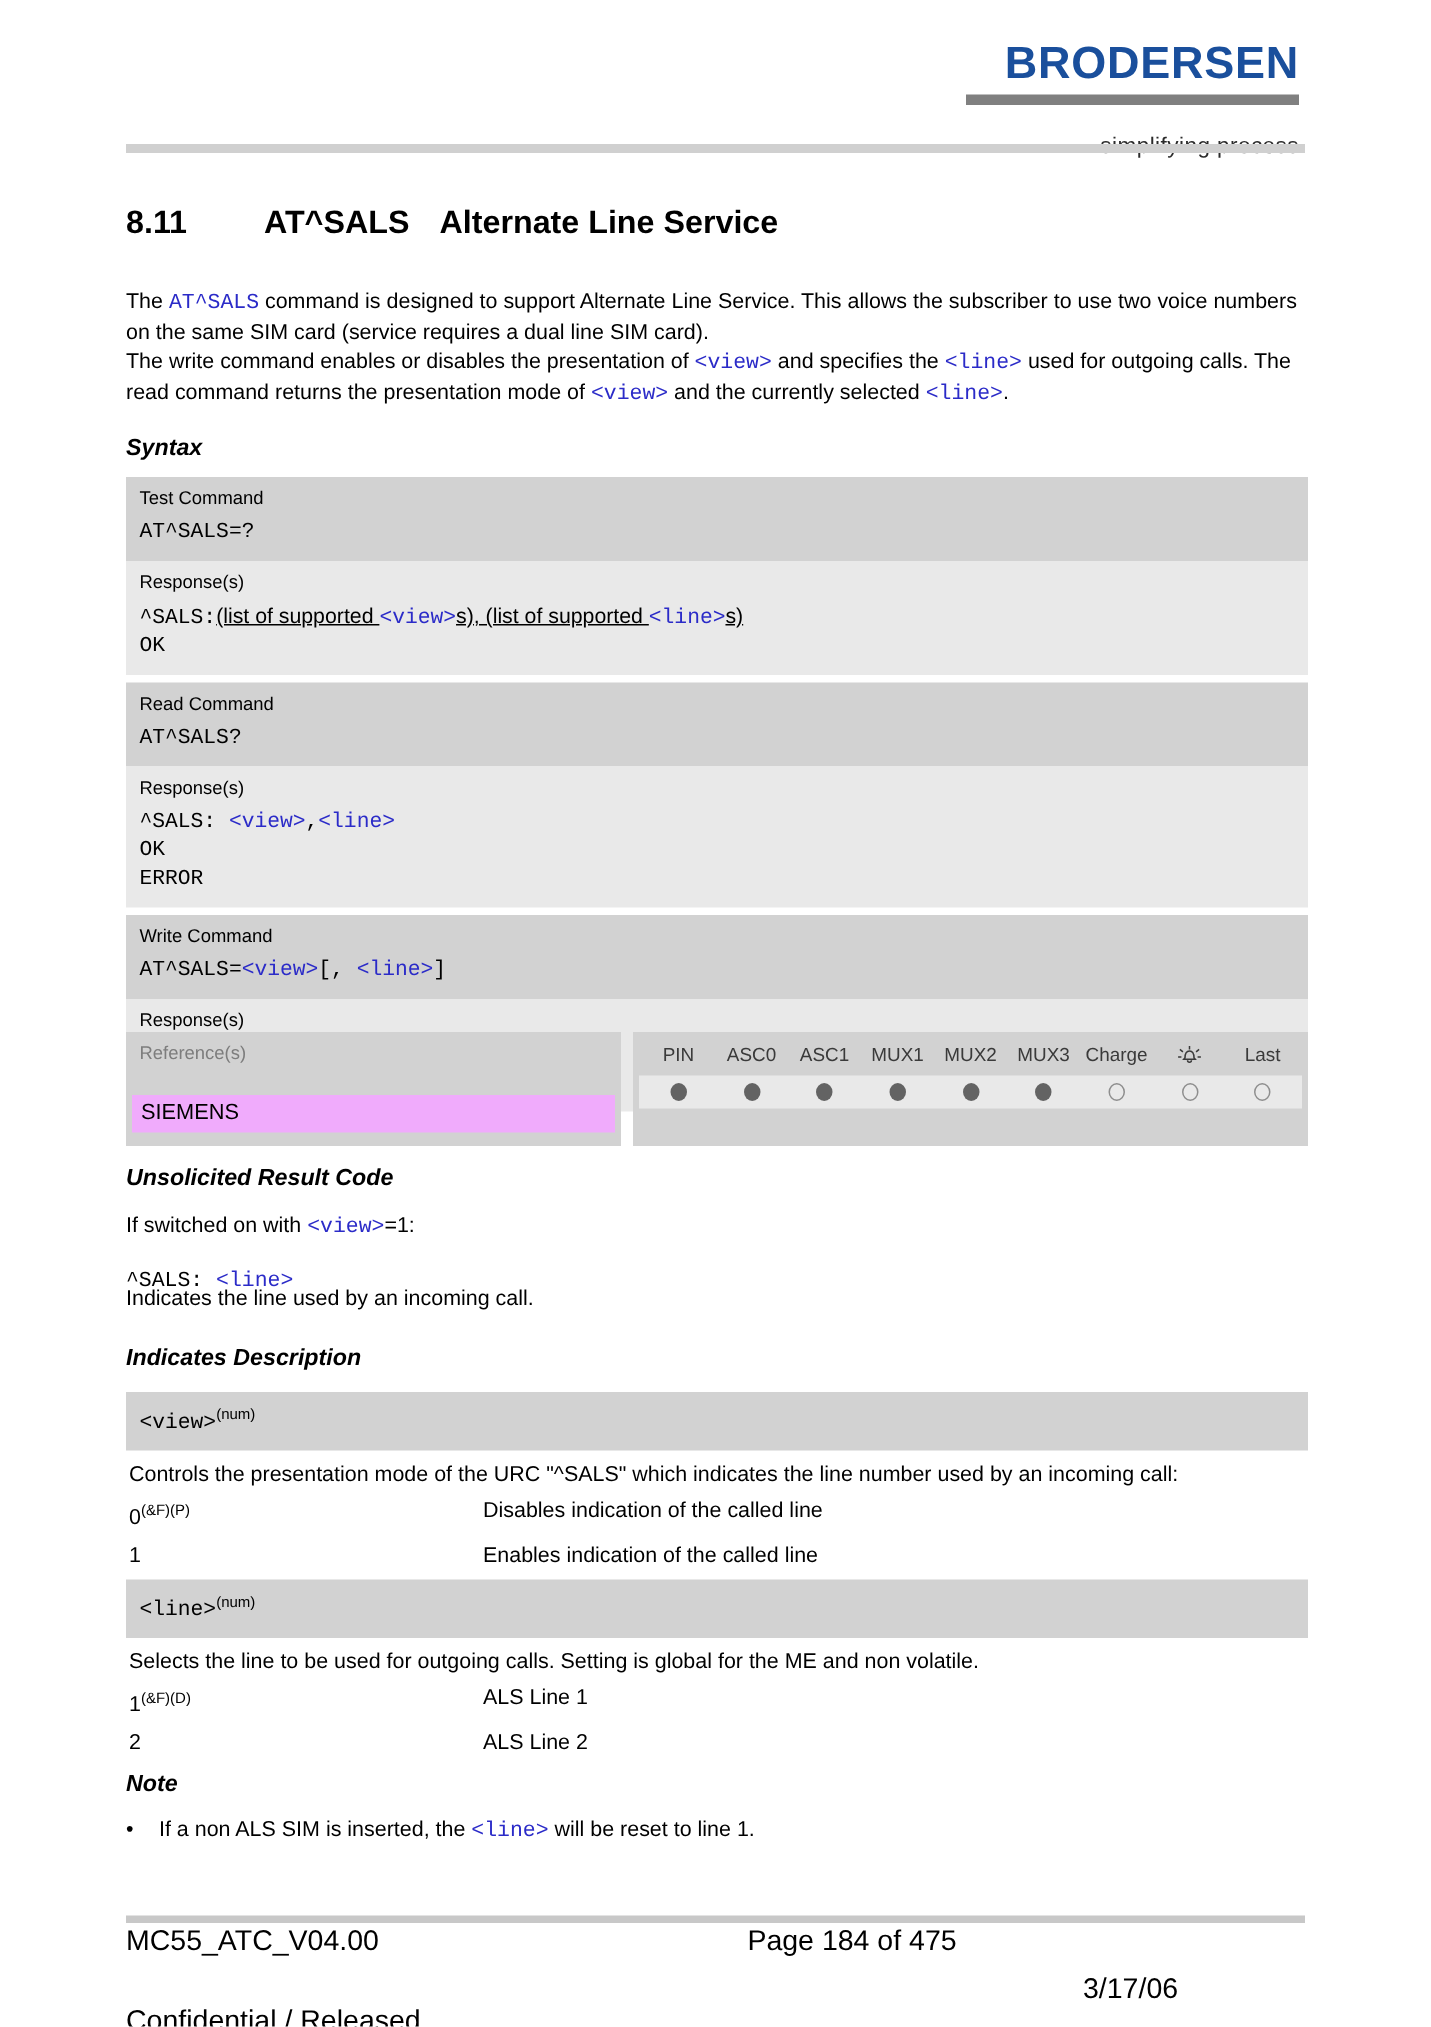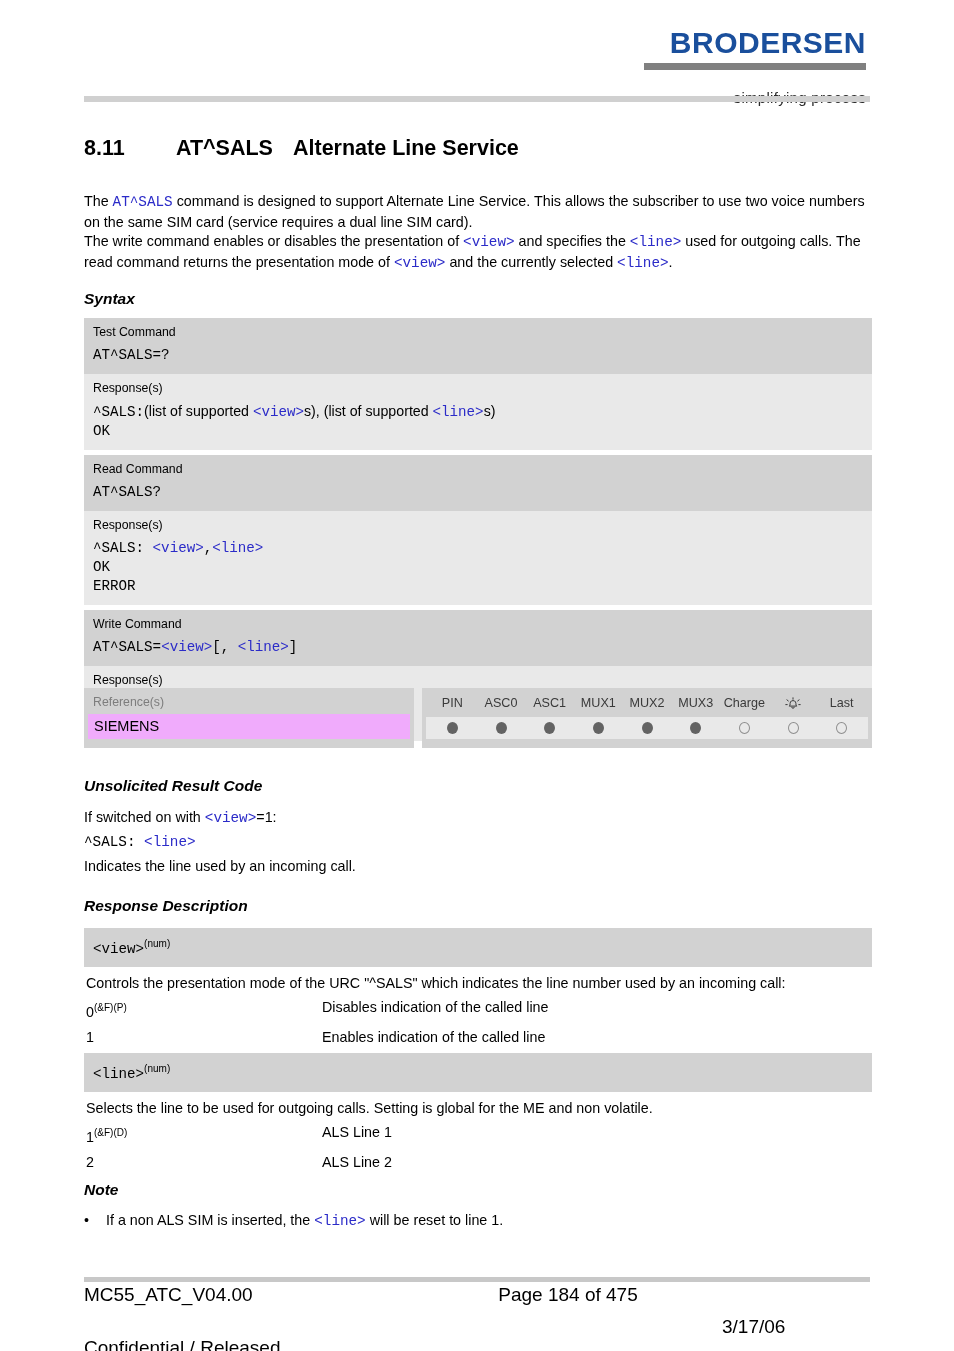--- a/index.html
+++ b/index.html
@@ -89,20 +89,21 @@
     width: 790px;
     font-size: 14.3px;
     line-height: 19.5px;
     color: #000;
   }
   .intro p { margin: 0; }
 
   code, .mono {
     font-family: "Liberation Mono", monospace;
     font-size: 13.6px;
+    margin-top: 12px;
   }
   .kw { color: #2b2bc8; font-family: "Liberation Mono", monospace; }
 
   
   .subhead {
     position: absolute;
     left: 84px;
     font-size: 15.5px;
     font-weight: bold;
     font-style: italic;
@@ -133,41 +134,42 @@
   .code-line {
     font-family: "Liberation Mono", monospace;
     font-size: 14.2px;
     line-height: 19px;
     color: #000;
     white-space: pre-wrap;
   }
   .code-line .txt {
     font-family: "Liberation Sans", sans-serif;
     font-size: 14.2px;
+    text-decoration: underline;
   }
 
   
   .refrow {
     position: absolute;
     left: 84px;
     width: 788px;
     display: flex;
     gap: 8px;
   }
   .ref-box {
     width: 330px;
     background: #d2d2d2;
     padding: 7px 0 9px 0;
   }
   .ref-lbl {
     font-size: 12.3px;
     color: #7d7d7d;
     line-height: 15px;
     padding: 0 9px;
-    margin-bottom: 4px;
+    margin-bottom: 20px;
   }
   .ref-val-wrap { padding: 0 4px; }
   .ref-val {
     background: #f0abfc;
     font-size: 14.5px;
     color: #000;
     padding: 3px 6px 4px 6px;
     line-height: 18px;
   }
   .cap-box {
@@ -421,21 +423,21 @@
   </div>
 
   <div class="subhead" style="top:777px">Unsolicited Result Code</div>
 
   <div class="textline" style="top:808px"><span>If switched on with </span><span class="kw">&lt;view&gt;</span><span>=1:</span></div>
 
   <div class="textline mono" style="top:833px"><span>^SALS: </span><span class="kw">&lt;line&gt;</span></div>
 
   <div class="textline" style="top:857px">Indicates the line used by an incoming call.</div>
 
-  <div class="subhead" style="top:897px">Response Description</div>
+  <div class="subhead" style="top:897px">Indicates Description</div>
 
   <div class="param" style="top:928px">
     <div class="param-head"><span>&lt;view&gt;</span><sup>(num)</sup></div>
     <div class="param-desc">Controls the presentation mode of the URC "^SALS" which indicates the line number used by an incoming call:</div>
     <div class="param-row">
       <div class="param-key"><span>0</span><sup>(&amp;F)(P)</sup></div>
       <div class="param-val">Disables indication of the called line</div>
     </div>
     <div class="param-row">
       <div class="param-key"><span>1</span></div>

